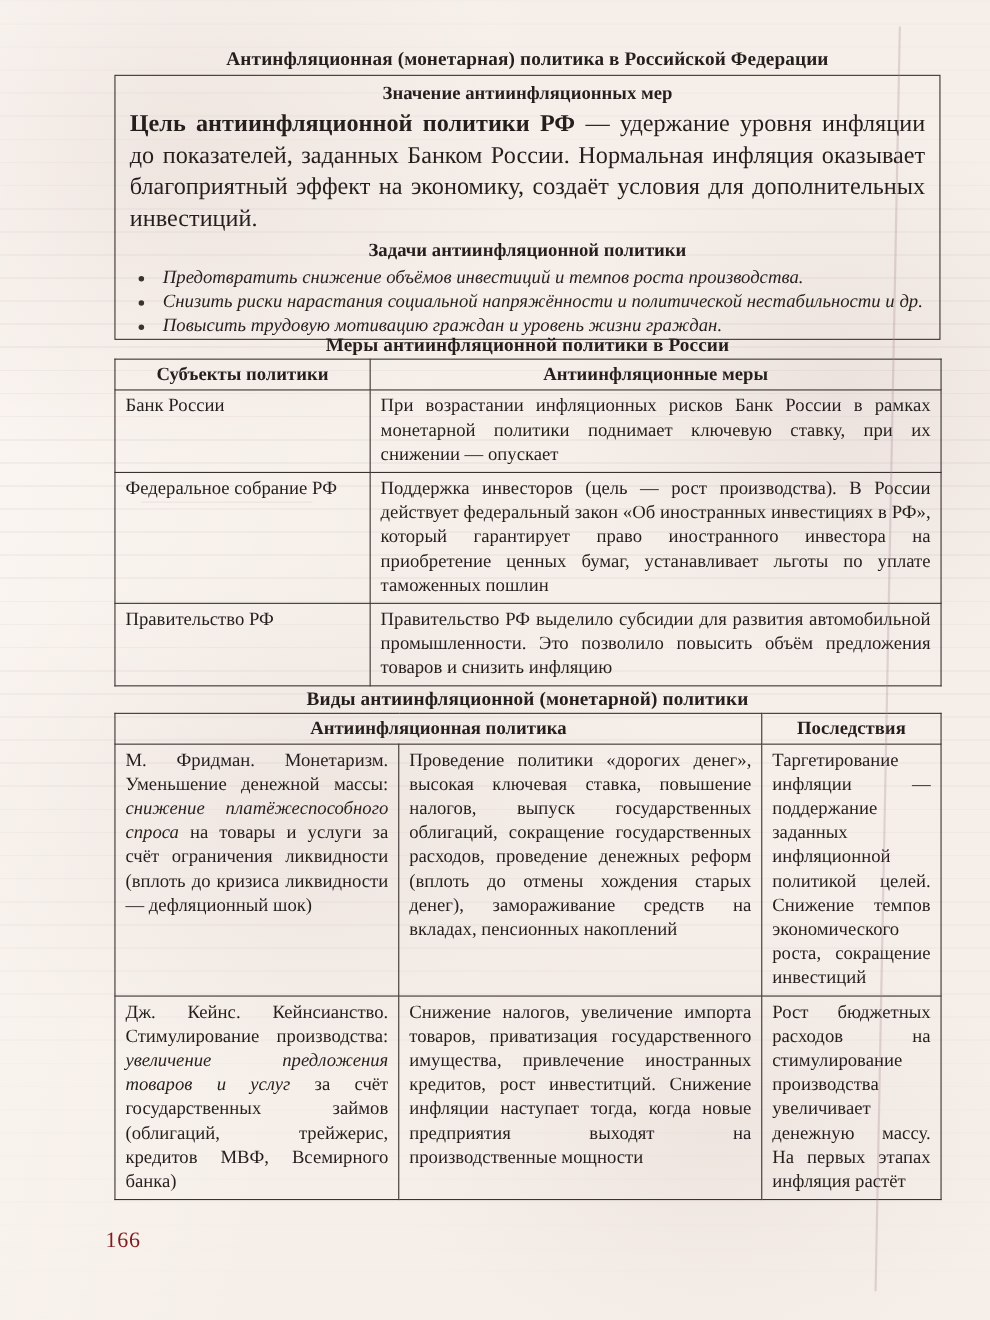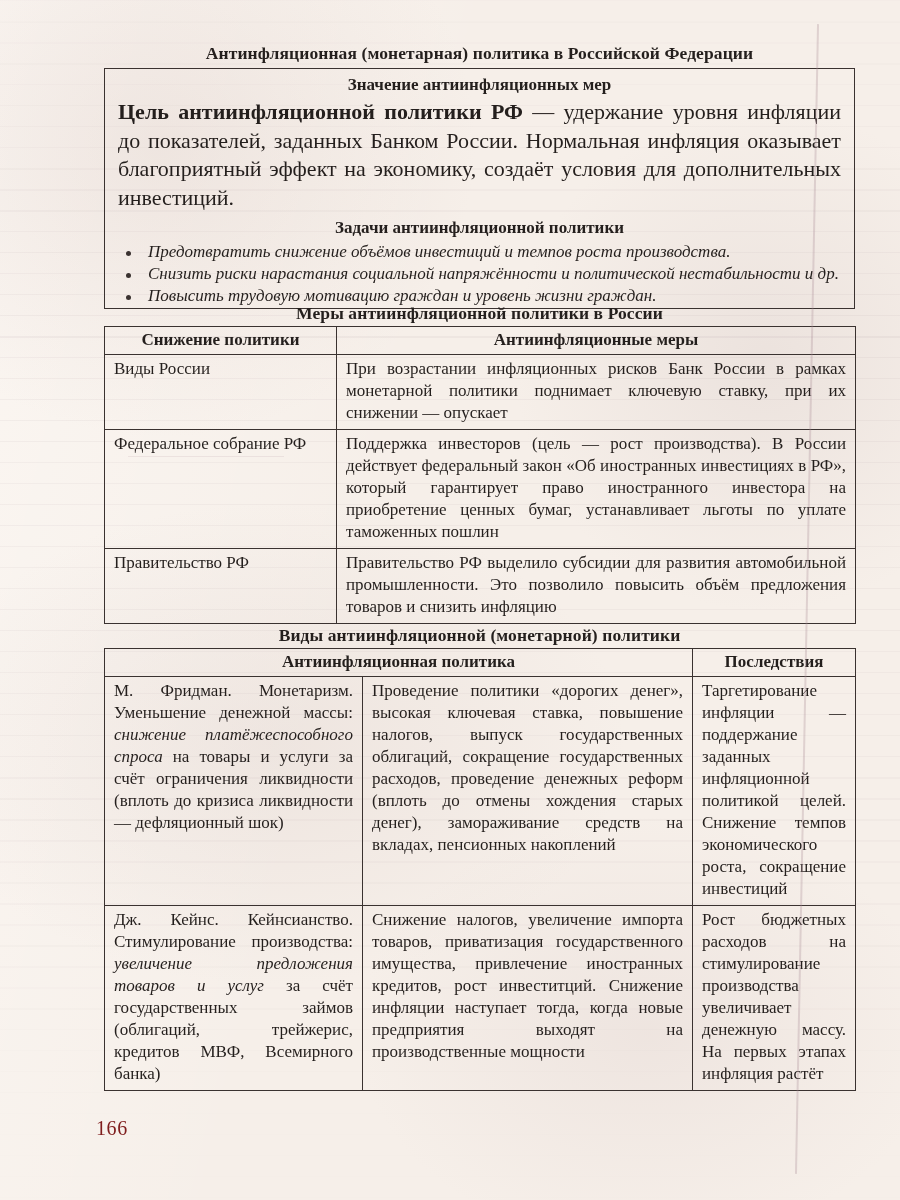--- a/index.html
+++ b/index.html
@@ -230,27 +230,27 @@
 
   <div class="section-title measures-title">Меры антиинфляционной политики в России</div>
 
   <table class="grid measures-table">
     <colgroup>
       <col style="width:232px;">
       <col style="width:519px;">
     </colgroup>
     <thead>
       <tr>
-        <th>Снижение политики</th>
+        <th>Субъекты политики</th>
         <th>Антиинфляционные меры</th>
       </tr>
     </thead>
     <tbody>
       <tr>
-        <td class="subject">Виды России</td>
+        <td class="subject">Банк России</td>
         <td>При возрастании инфляционных рисков Банк России в рамках монетарной политики поднимает ключевую ставку, при их снижении — опускает</td>
       </tr>
       <tr>
         <td class="subject">Федеральное собрание РФ</td>
         <td>Поддержка инвесторов (цель — рост производства). В России действует федеральный закон «Об иностранных инвестициях в РФ», который гарантирует право иностранного инвестора на приобретение ценных бумаг, устанавливает льготы по уплате таможенных пошлин</td>
       </tr>
       <tr>
         <td class="subject">Правительство РФ</td>
         <td>Правительство РФ выделило субсидии для развития автомобильной промышленности. Это позволило повысить объём предложения товаров и снизить инфляцию</td>
       </tr>

